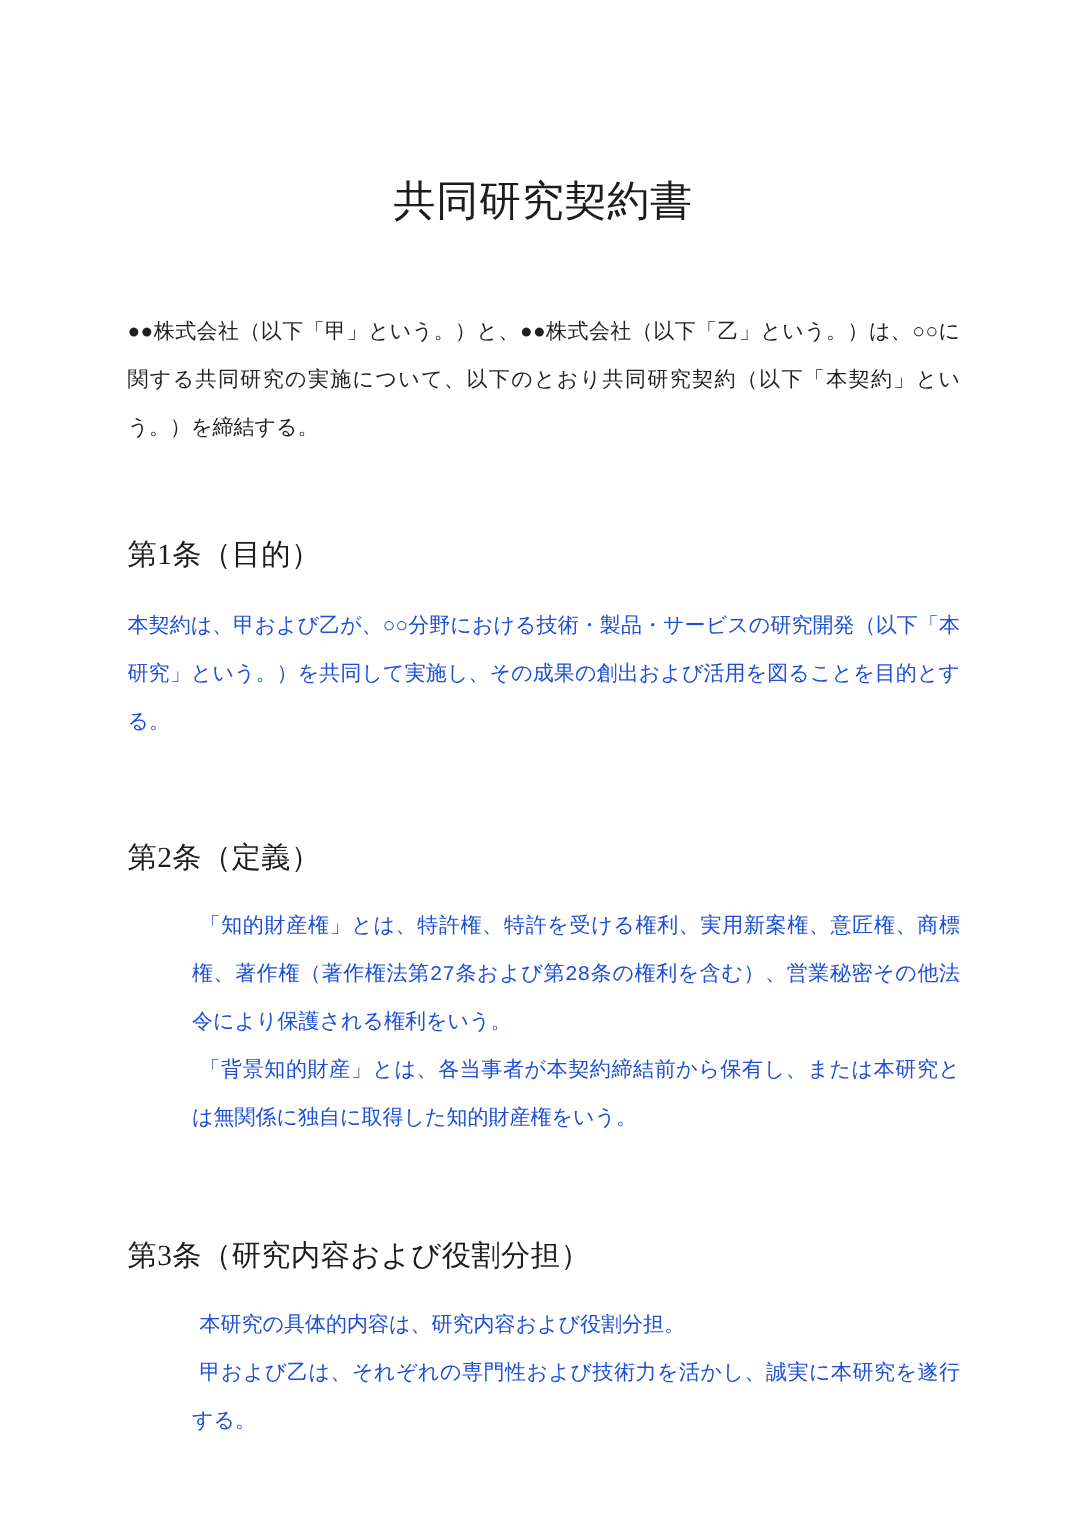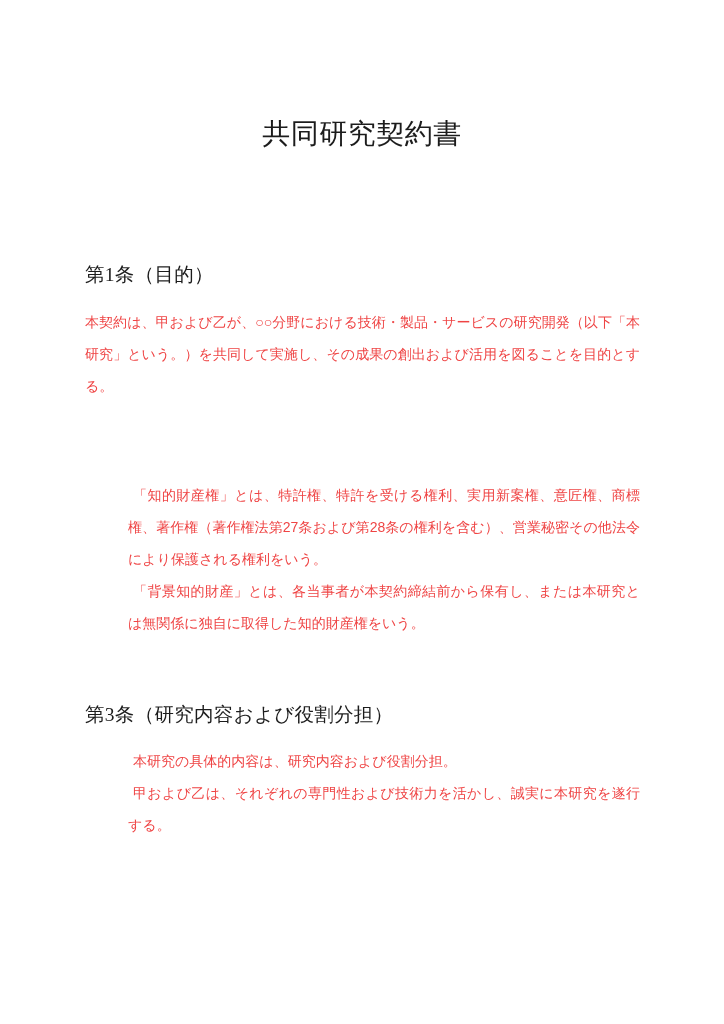--- a/index.html
+++ b/index.html
@@ -59,21 +59,22 @@
   }
   .article-body {
     margin: 0;
   }
   .para {
     font-size: 14px;
     line-height: 32px;
     margin: 0;
     text-align: justify;
     text-justify: inter-character;
-    color: #ef4444;
+    color: #1d4ed8;
+    font-family: Liberation Mono, monospace;
   }
   .para.indent {
     padding-left: 43px;
     text-indent: 5px;
   }
   
   .gap-art1-top   { height: 57px; }
   .gap-art1-mid   { height: 17px; }
   .gap-art2-top   { height: 61px; }
   .gap-art2-mid   { height: 16px; }
@@ -83,34 +84,36 @@
 </style>
 </head>
 <body>
 
 <div class="page">
 
   <h1 class="doc-title">共同研究契約書</h1>
 
   <div class="content">
 
+    <p class="intro">●●株式会社（以下「甲」という。）と、●●株式会社（以下「乙」という。）は、○○に関する共同研究の実施について、以下のとおり共同研究契約（以下「本契約」という。）を締結する。</p>
 
     <div class="spacer gap-art1-top"></div>
 
     <section class="article">
       <h2 class="article-heading">第1条（目的）</h2>
       <div class="spacer gap-art1-mid"></div>
       <div class="article-body">
         <p class="para">本契約は、甲および乙が、○○分野における技術・製品・サービスの研究開発（以下「本研究」という。）を共同して実施し、その成果の創出および活用を図ることを目的とする。</p>
       </div>
     </section>
 
     <div class="spacer gap-art2-top"></div>
 
     <section class="article">
+      <h2 class="article-heading">第2条（定義）</h2>
       <div class="spacer gap-art2-mid"></div>
       <div class="article-body">
         <p class="para indent">「知的財産権」とは、特許権、特許を受ける権利、実用新案権、意匠権、商標権、著作権（著作権法第27条および第28条の権利を含む）、営業秘密その他法令により保護される権利をいう。</p>
         <p class="para indent">「背景知的財産」とは、各当事者が本契約締結前から保有し、または本研究とは無関係に独自に取得した知的財産権をいう。</p>
       </div>
     </section>
 
     <div class="spacer gap-art3-top"></div>
 
     <section class="article">

